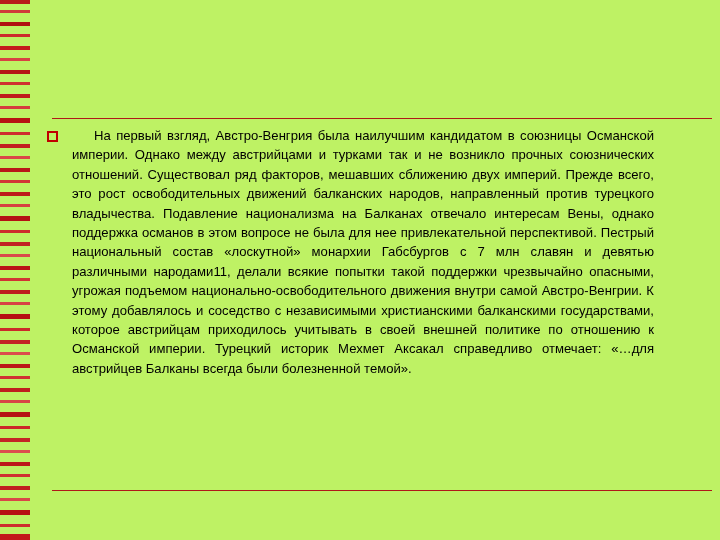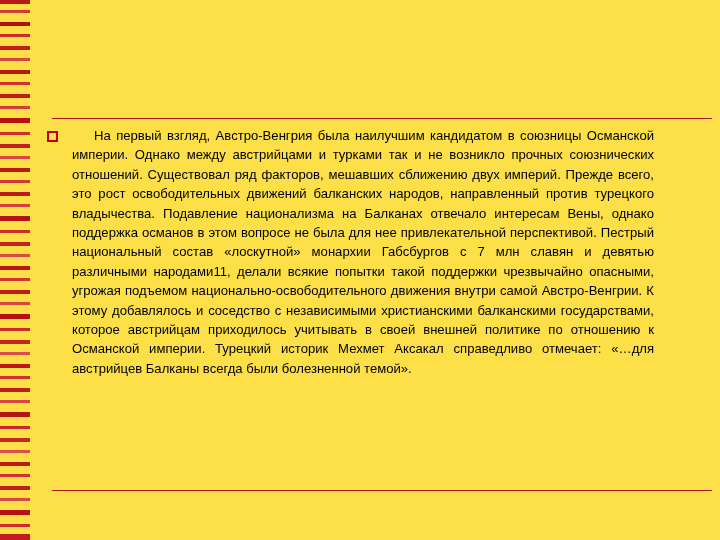--- a/index.html
+++ b/index.html
@@ -10,21 +10,21 @@
     width: 720px;
     height: 540px;
     background: #ffffff;
     font-family: "Liberation Sans", sans-serif;
     overflow: hidden;
   }
   .slide {
     position: relative;
     width: 720px;
     height: 540px;
-    background: #fde047;
+    background: #bef264;
     box-sizing: border-box;
   }
   
   .left-stripes {
     position: absolute;
     left: 0;
     top: 0;
     width: 30px;
     height: 540px;
   }

